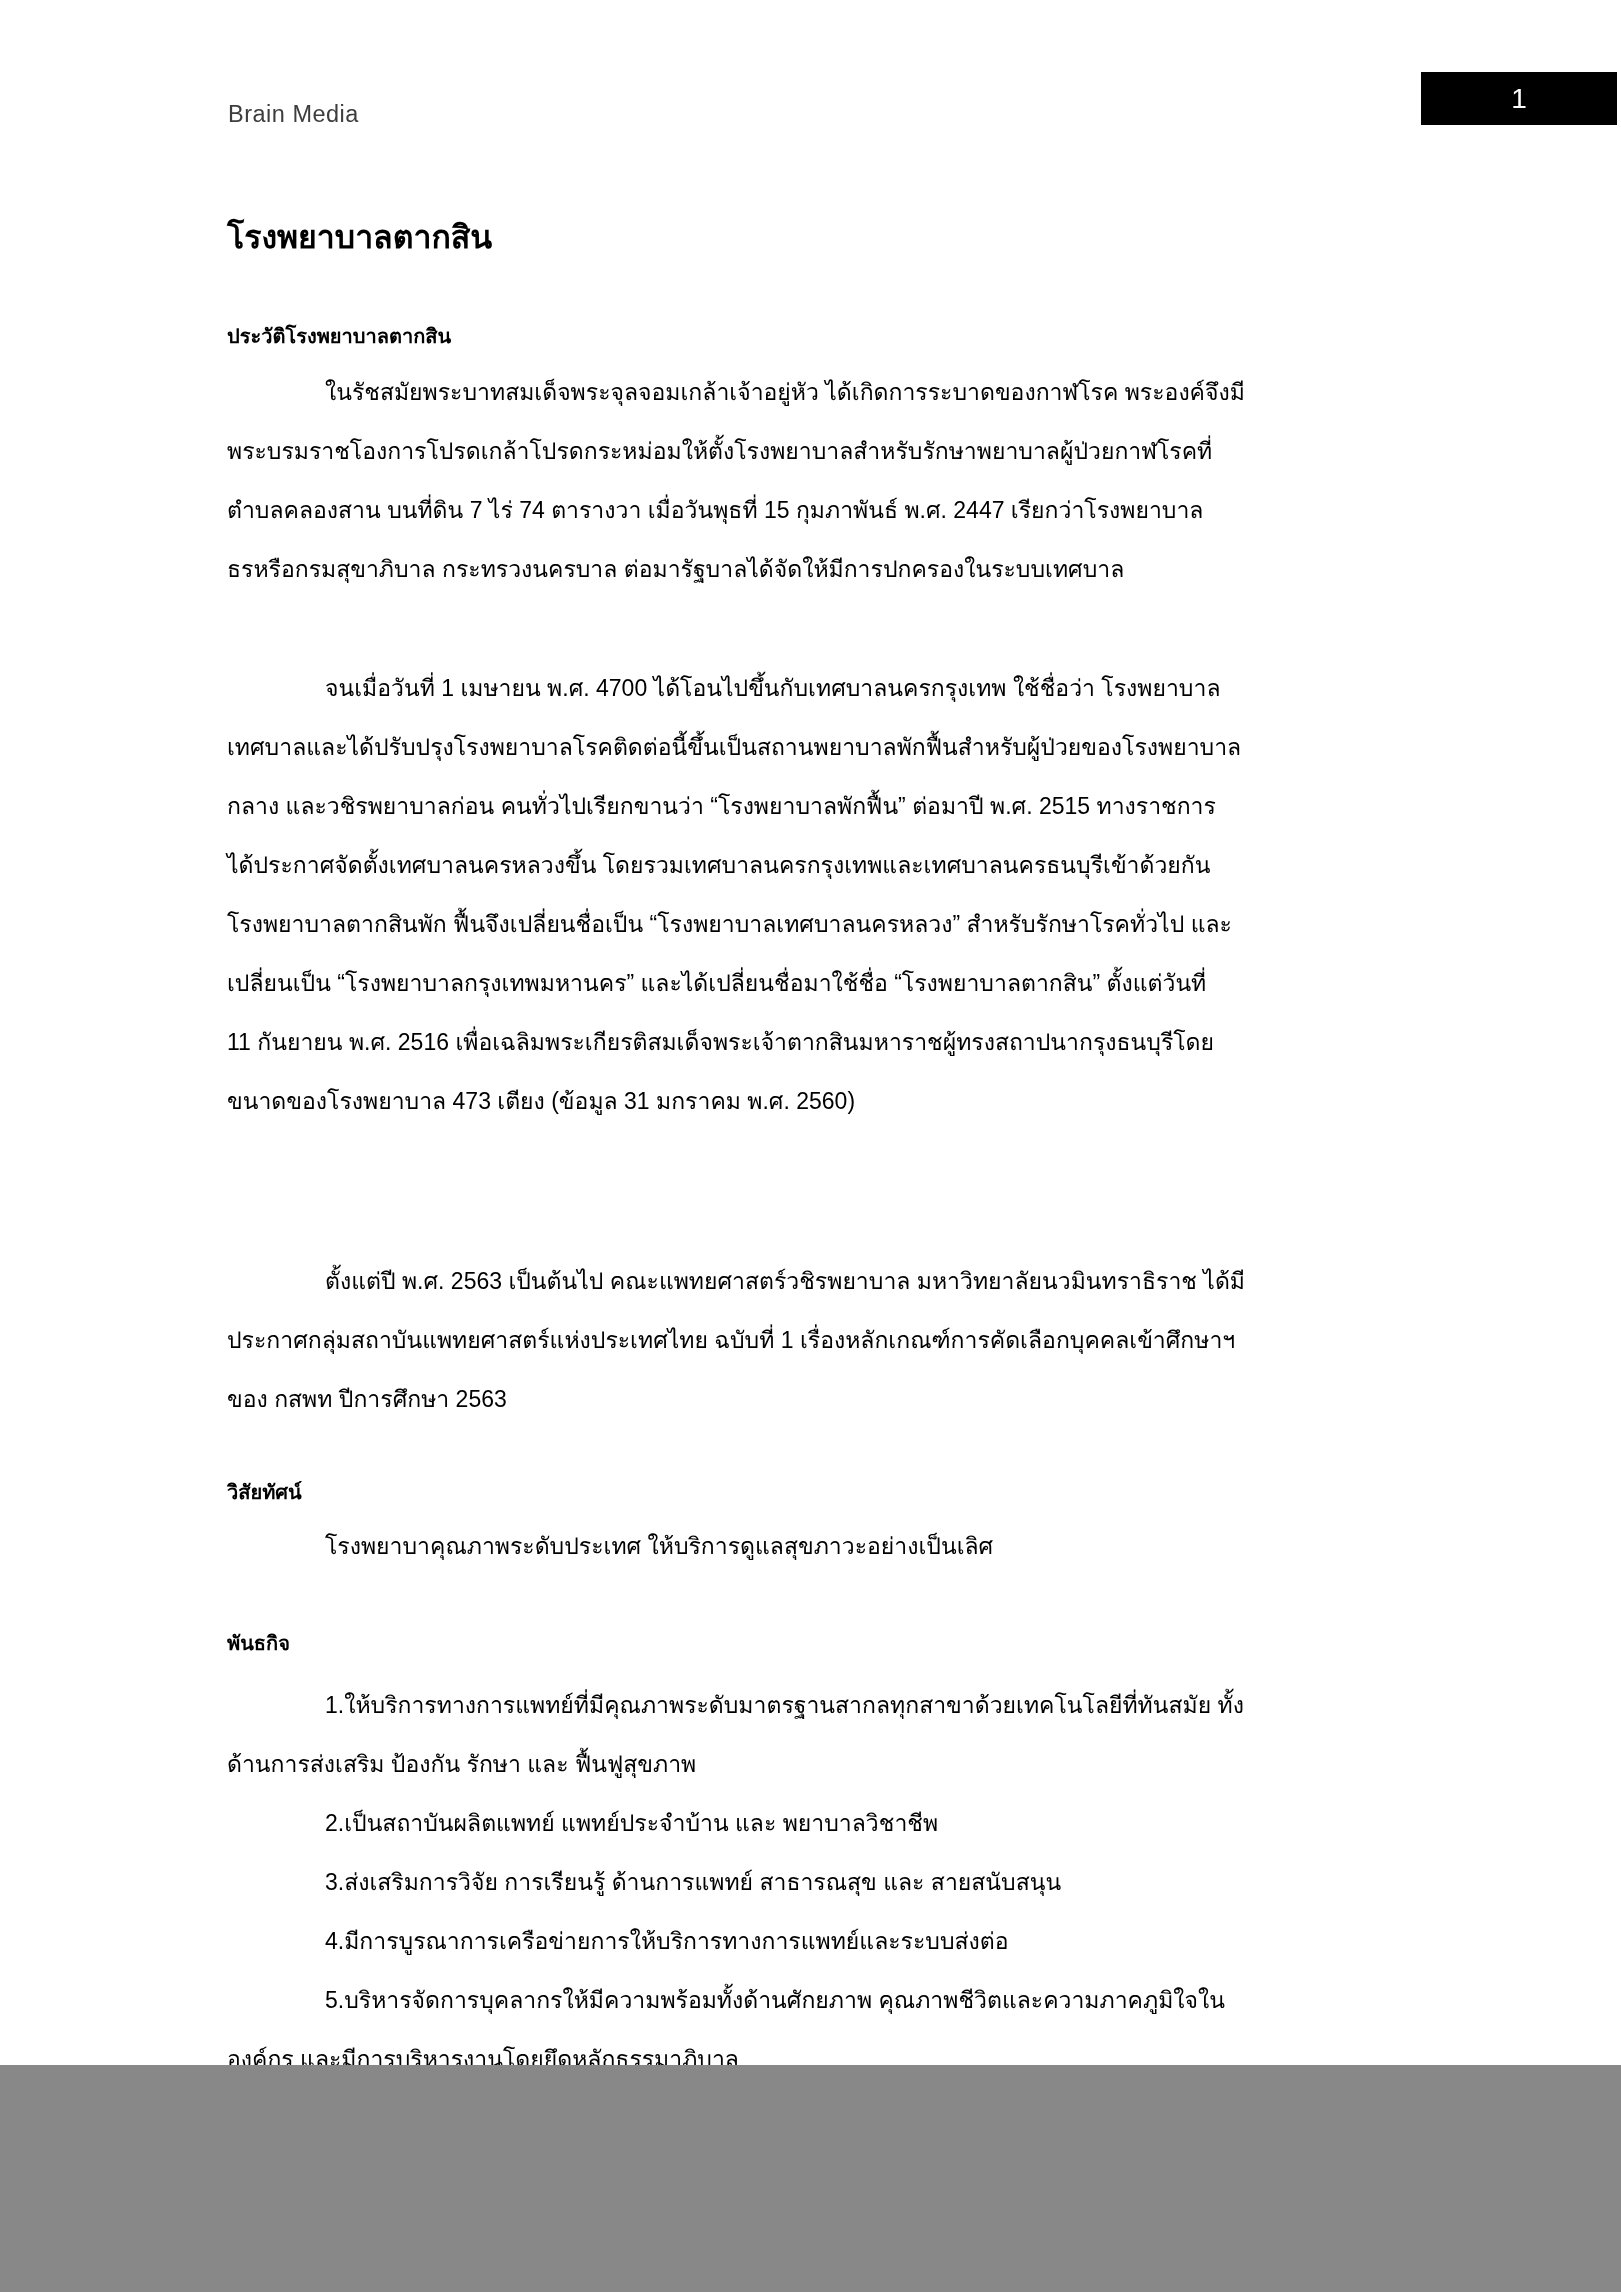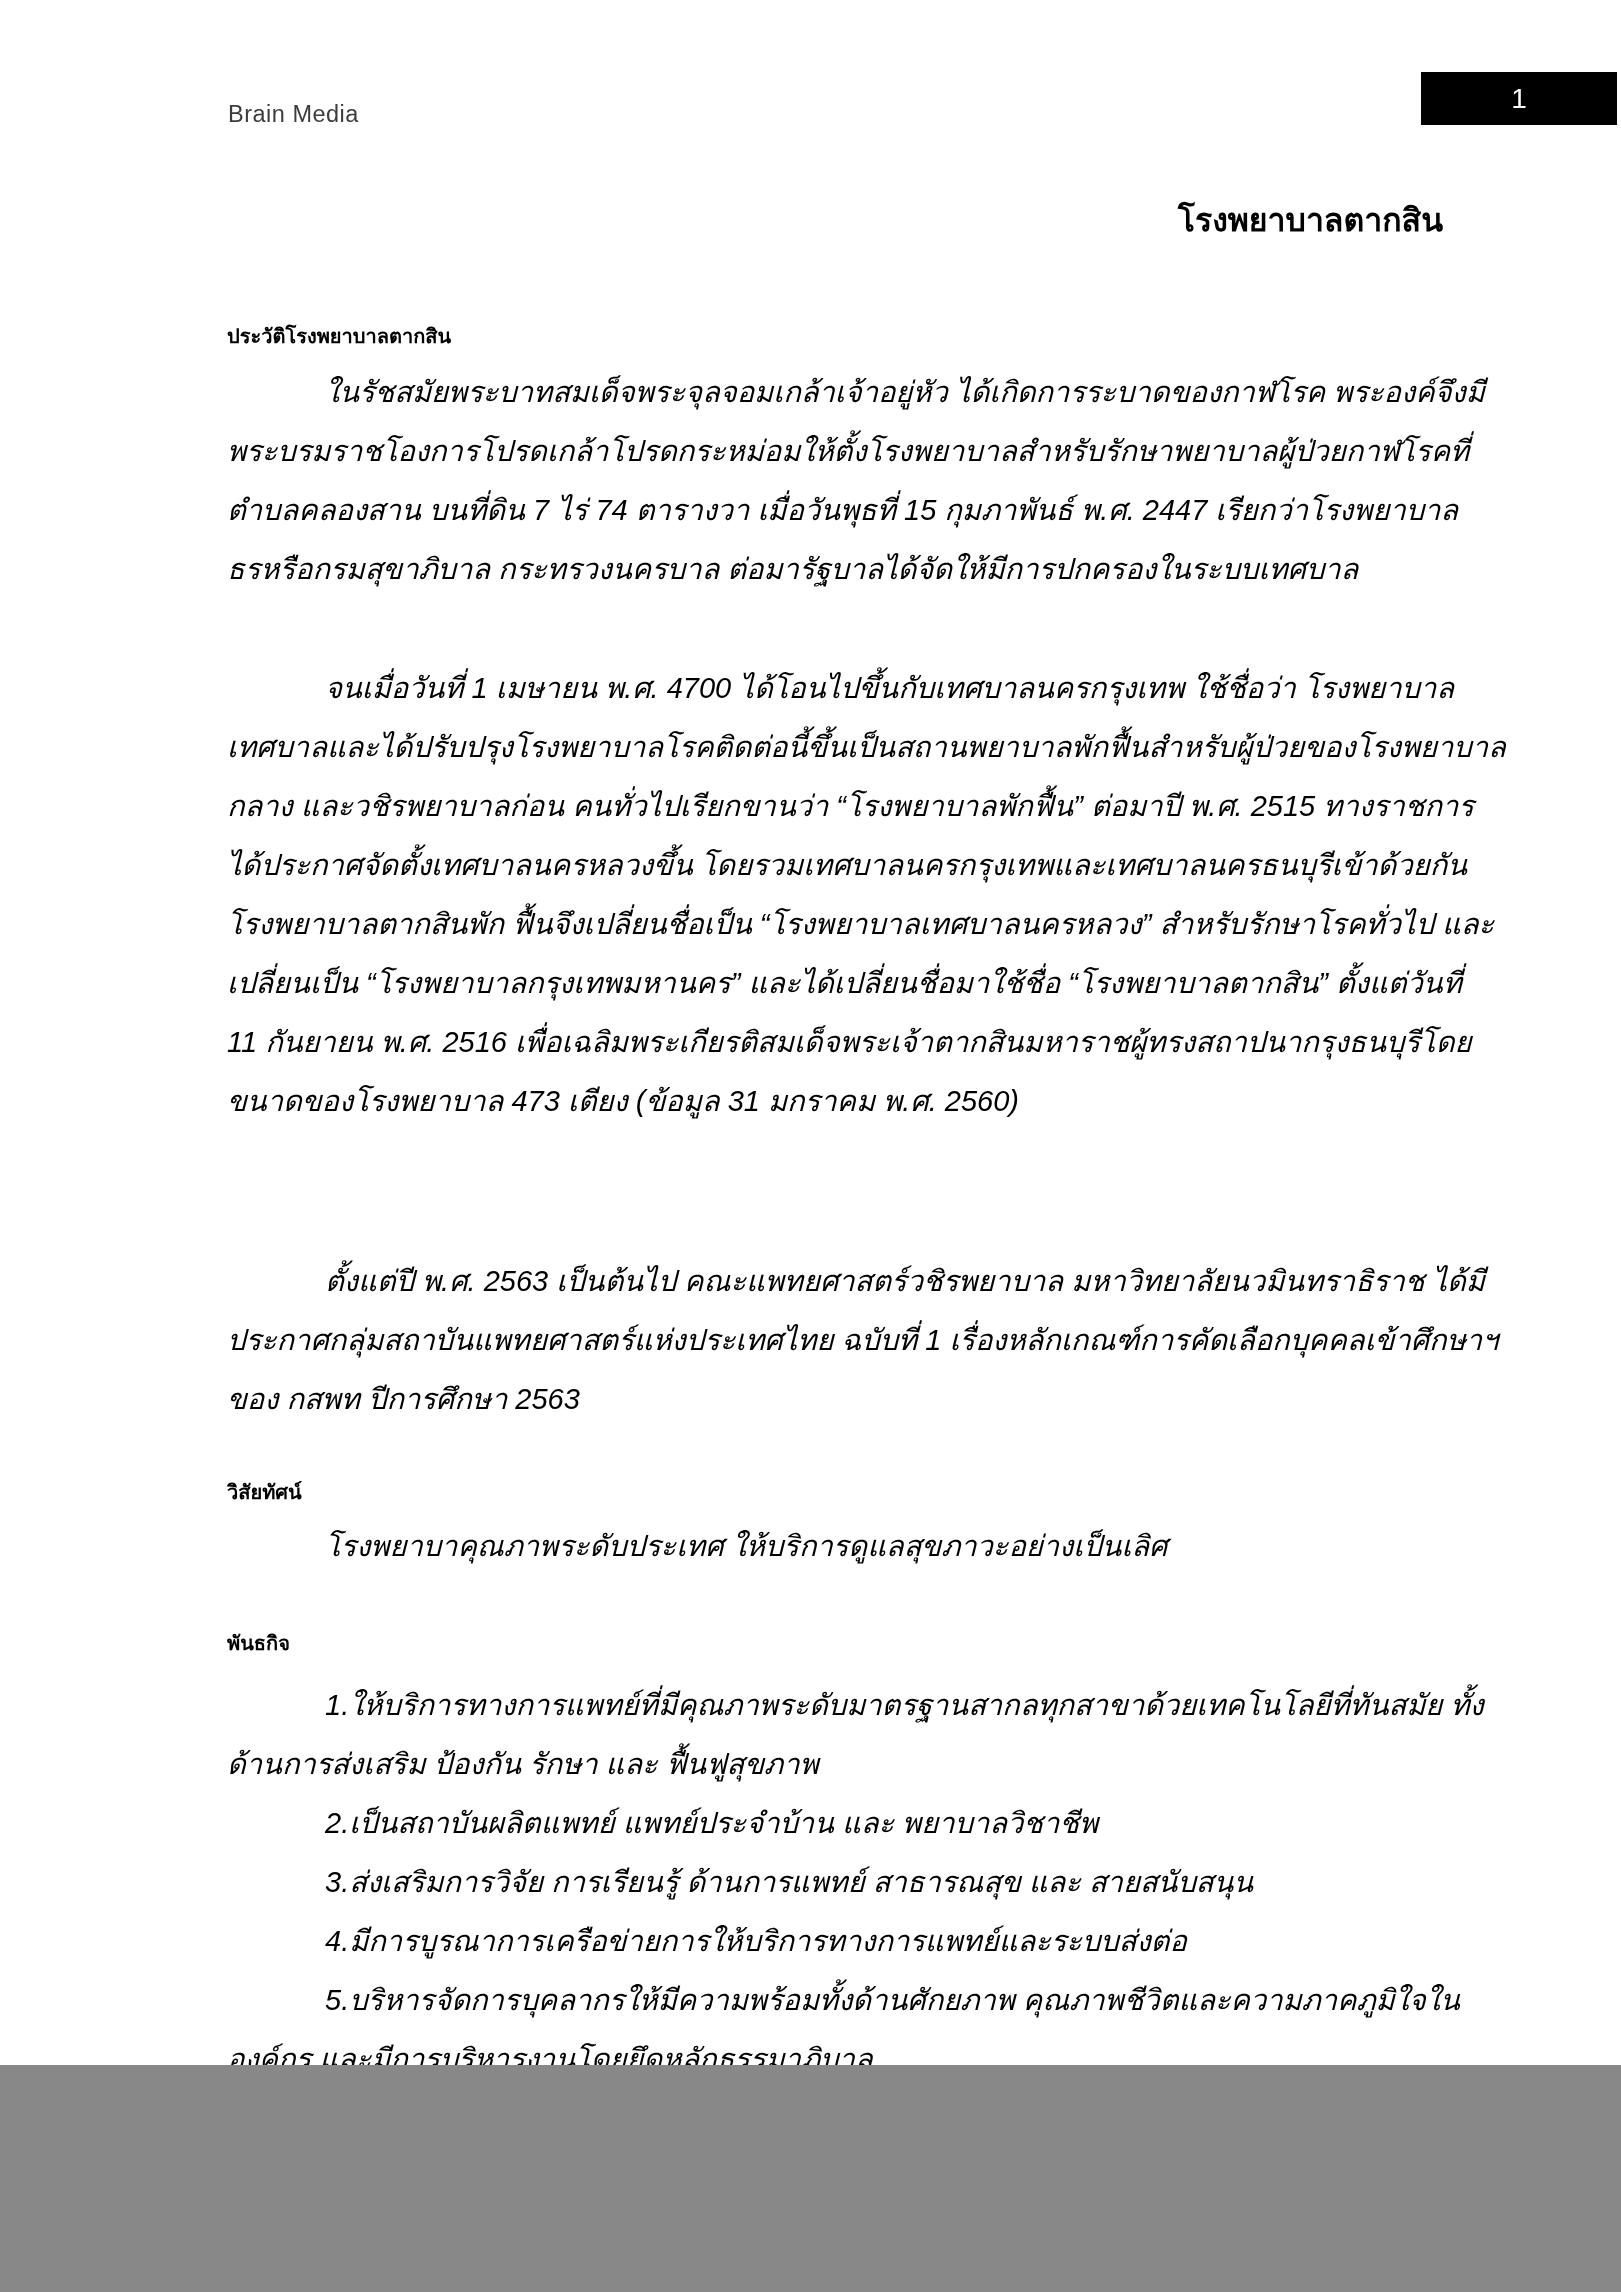--- a/index.html
+++ b/index.html
@@ -33,43 +33,42 @@
     align-items: center;
     justify-content: center;
   }
   .page-number-box .num {
     color: #ffffff;
     font-size: 28px;
   }
   .doc-title {
     position: absolute;
     left: 227px;
-    top: 194px;
+    top: 211px;
     width: 1216px;
-    text-align: right;
+    text-align: left;
     font-size: 32px;
     font-weight: bold;
   }
   .section-heading {
     position: absolute;
     left: 227px;
     font-size: 20px;
     font-weight: bold;
     white-space: nowrap;
   }
   .para {
     position: absolute;
     left: 227px;
     width: 1255px;
   }
   .line {
-    font-size: 29px;
+    font-size: 23px;
     line-height: 59px;
     white-space: nowrap;
-    font-style: italic;
   }
   .line.indent { padding-left: 98px; }
   .footer-rule-thick {
     position: absolute;
     left: 227px;
     top: 2087px;
     width: 1216px;
     height: 10.8px;
     background: #5e2423;
   }

